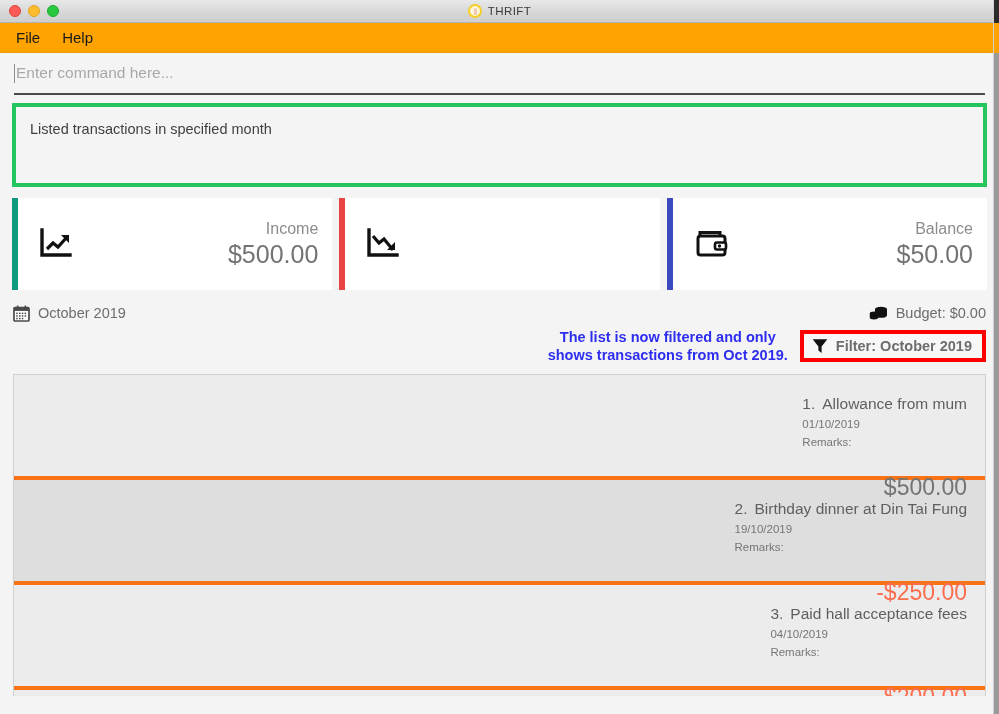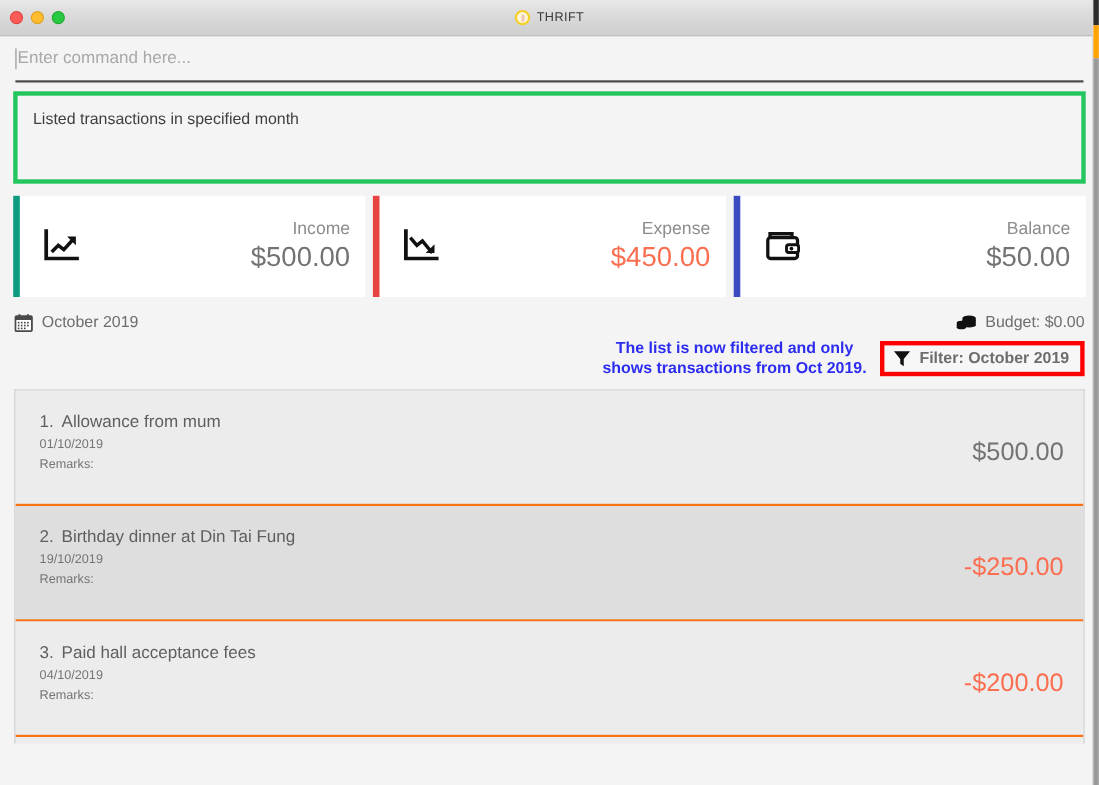--- a/index.html
+++ b/index.html
@@ -11,21 +11,21 @@
   }
   #app {
     position: relative;
     width: 999px; height: 714px;
     background: #f4f4f4;
   }
 
   
   .titlebar {
     position: relative;
-    height: 33px;
+    height: 23px;
     background: linear-gradient(to bottom, #e8e8e8 0%, #d6d6d6 60%, #cfcfcf 100%);
     border-bottom: 1px solid #b4b4b4;
     display: flex; align-items: center;
   }
   .lights { display: flex; gap: 7px; padding-left: 9px; align-items: center; }
   .light { width: 12px; height: 12px; border-radius: 50%; }
   .light.red { background: #fc5b57; border: 1px solid #e0443e; }
   .light.yellow { background: #ffbd2e; border: 1px solid #dfa123; }
   .light.green { background: #28c840; border: 1px solid #1dab2e; }
   .title-center {
@@ -150,22 +150,23 @@
   .listwrap {
     margin: 6px 13px 0 13px;
     border: 1px solid #cfcfcf;
     border-bottom: none;
     height: 322px;
     overflow: hidden;
     background: #ececec;
   }
   .txn {
     height: 105px; padding: 20px 18px 0 22px;
-    display: flex; align-items: flex-start;
-    border-bottom: 2px solid #f97316;
+    display: flex; align-items: flex-end;
+    border-bottom: 4px solid #f97316;
+    flex-direction: column;
   }
   .txn.odd  { background: #ececec; }
   .txn.even { background: #dedede; }
   .txn-left { display: flex; flex-direction: column; }
   .txn-title { font-size: 15.5px; color: #5f5f5f; margin-bottom: 3px; }
   .txn-title .idx { margin-right: 7px; }
   .txn-date { font-size: 11.5px; color: #757575; line-height: 1.55; }
   .txn-remarks { font-size: 11.5px; color: #757575; line-height: 1.55; }
   .txn-amt {
     margin-left: auto; font-size: 23px; margin-top: 22px; white-space: nowrap;
@@ -192,20 +193,24 @@
       <div class="light red"></div>
       <div class="light yellow"></div>
       <div class="light green"></div>
     </div>
     <div class="title-center">
       <div class="app-logo"></div>
       <span class="title-text">THRIFT</span>
     </div>
   </div>
 
+  <div class="menubar">
+    <span class="menu-item">File</span>
+    <span class="menu-item">Help</span>
+  </div>
 
   <div class="cmdwrap">
     <div class="cmdbox">
       <div class="caret"></div>
       <span class="cmd-placeholder">Enter command here...</span>
     </div>
   </div>
 
   <div class="resultwrap">
     <div class="resultbox">
@@ -231,24 +236,20 @@
     </div>
 
     <div class="card">
       <div class="card-bar expense"></div>
       <div class="card-icon">
         <svg width="36" height="32" viewBox="0 0 36 32">
           <path d="M3 2 L3 27 L31 27" stroke="#111" stroke-width="3.4" fill="none" stroke-linecap="square"></path>
           <path d="M7 8 L13 15 L18 11 L27 22" stroke="#111" stroke-width="3.2" fill="none" stroke-linejoin="miter"></path>
           <path d="M21 22 L29 22 L29 14 Z" fill="#111"></path>
         </svg>
-      </div>
-      <div class="card-right">
-        <div class="card-label">Expense</div>
-        <div class="card-value v-red">$450.00</div>
       </div>
     </div>
 
     <div class="card">
       <div class="card-bar balance"></div>
       <div class="card-icon">
         <svg width="34" height="30" viewBox="0 0 34 30">
           <rect x="3" y="7" width="27" height="19" rx="2.5" stroke="#111" stroke-width="3" fill="#fff"></rect>
           <path d="M5 7 L5 3.5 L25 3.5 L25 7" stroke="#111" stroke-width="3" fill="none"></path>
           <rect x="20" y="13.5" width="11" height="7" rx="2" stroke="#111" stroke-width="2.6" fill="#fff"></rect>

